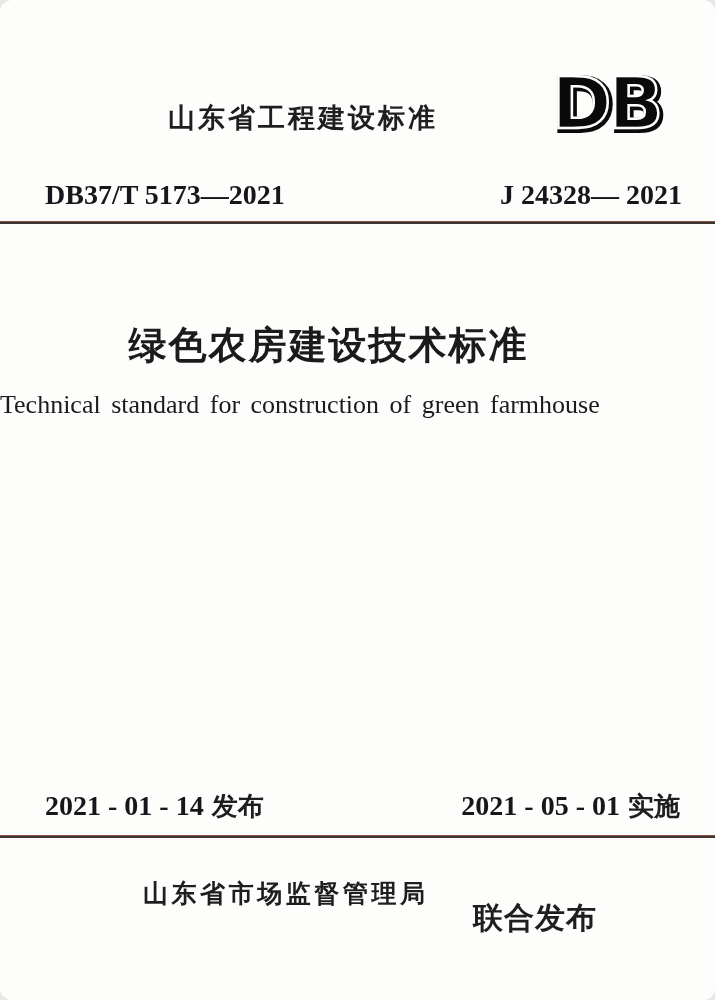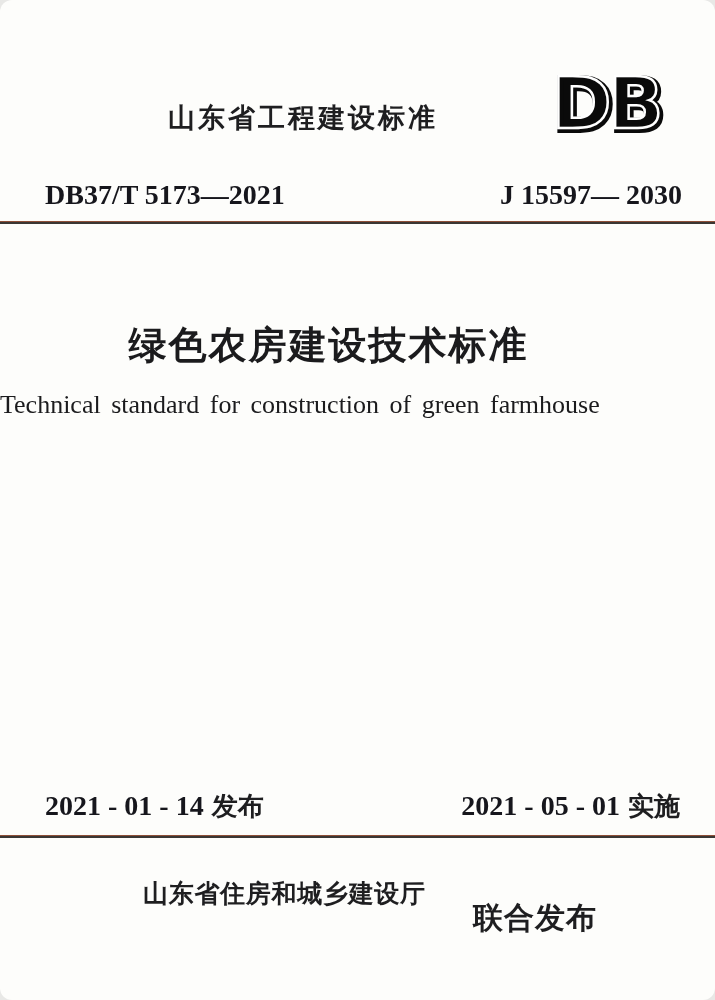--- a/index.html
+++ b/index.html
@@ -148,37 +148,37 @@
     <svg width="140" height="72" viewBox="0 0 140 72" aria-hidden="true">
       <g font-family="DejaVu Sans, sans-serif" font-weight="bold" font-size="72" text-anchor="middle" letter-spacing="-3">
         <text x="70" y="62" fill="#0a0a0a" stroke="#0a0a0a" stroke-width="6">DB</text>
         <text x="68" y="60" fill="none" stroke="#ffffff" stroke-width="2.5">DB</text>
       </g>
     </svg>
   </div>
 
   <div class="std-number left">DB37/T 5173—2021</div>
 
-  <div class="std-number right">J 15597— 2030</div>
+  <div class="std-number right">J 24328— 2021</div>
 
   <div class="rule top"></div>
 
   <h1 class="title-cn">绿色农房建设技术标准</h1>
 
   <div class="title-en">Technical standard for construction of green farmhouse</div>
 
   <div class="date-block left">
     <span class="date-value">2021 - 01 - 14</span><span class="date-label">发布</span>
   </div>
 
   <div class="date-block right">
     <span class="date-value">2021 - 05 - 01</span><span class="date-label">实施</span>
   </div>
 
   <div class="rule bottom"></div>
 
   <div class="issuers">
-    <div class="issuer-line">山东省住房和城乡建设厅</div>
+    <div class="issuer-line">山东省市场监督管理局</div>
   </div>
 
   <div class="joint-label">联合发布</div>
 
 </div>
 
 </body></html>

